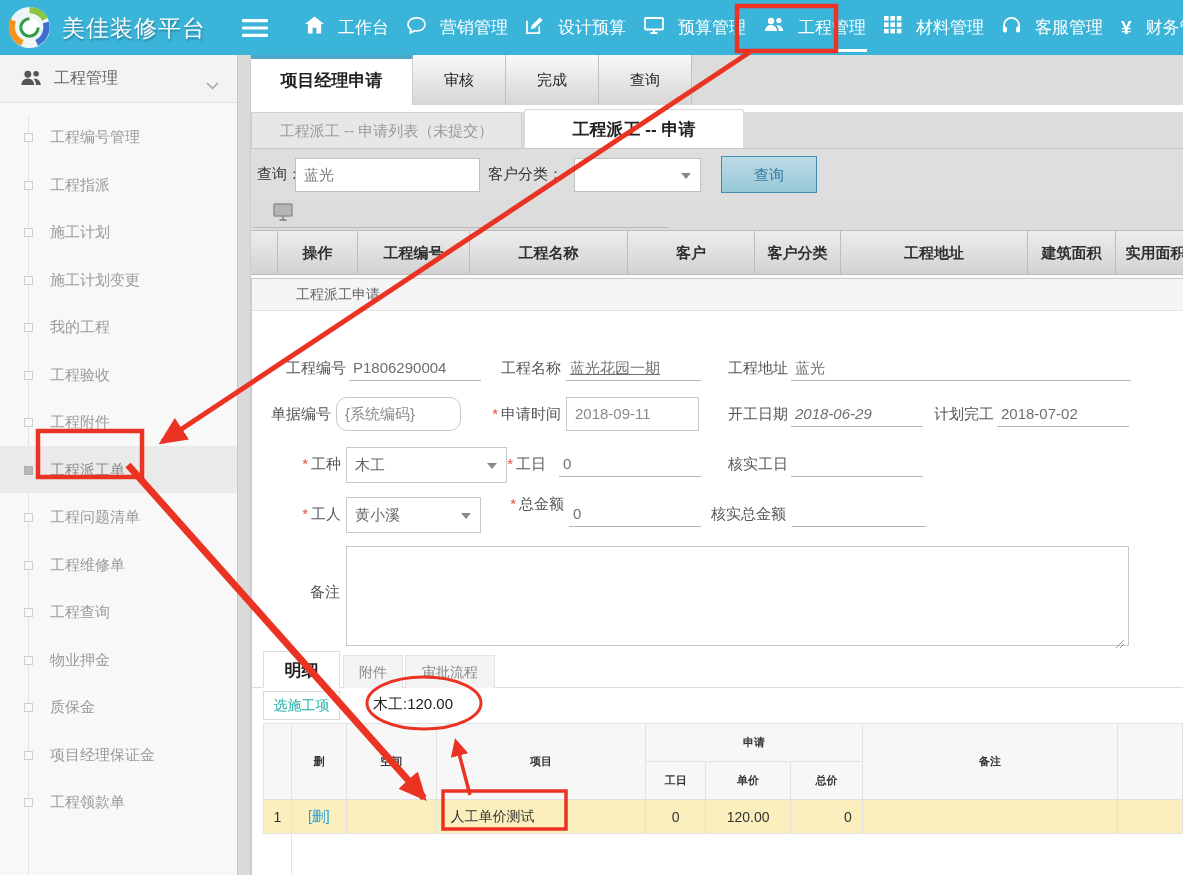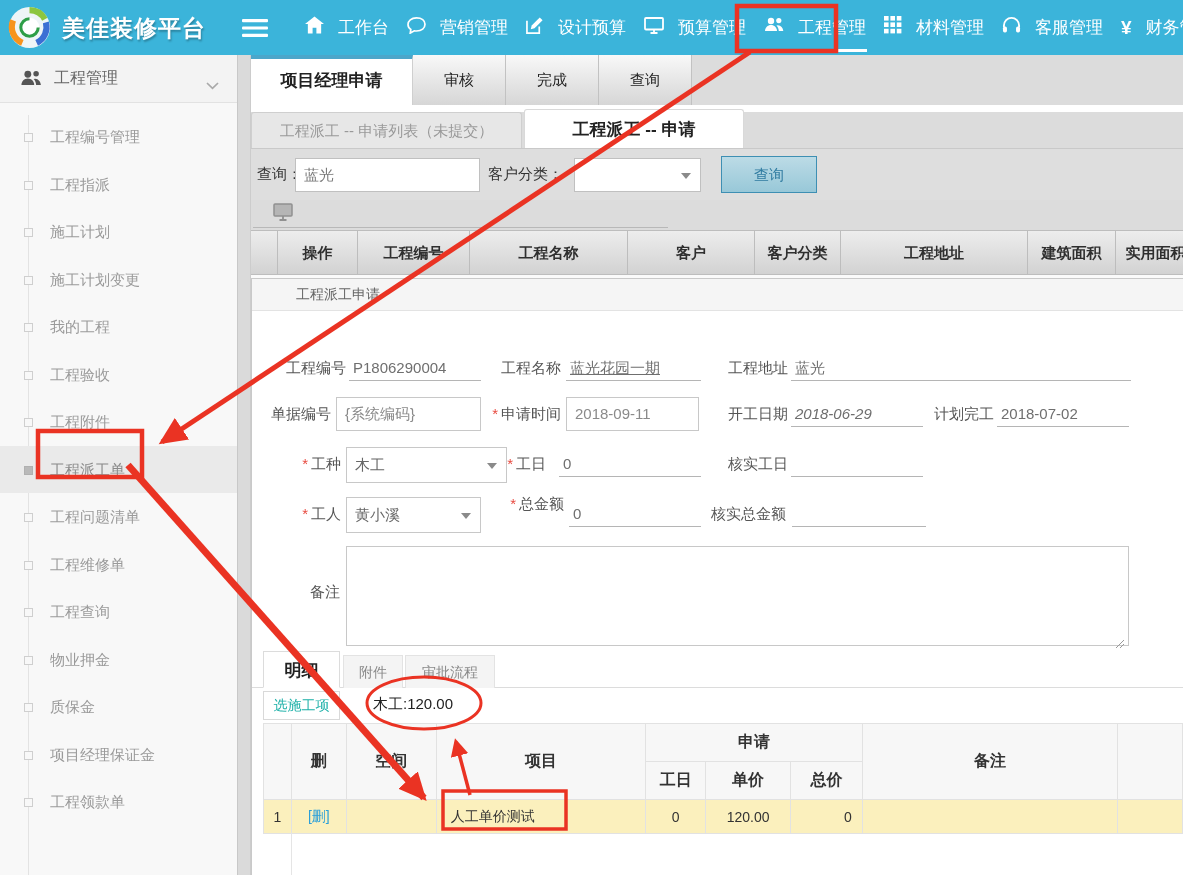--- a/index.html
+++ b/index.html
@@ -3,21 +3,21 @@
 <meta charset="utf-8">
 <style>
   * { margin:0; padding:0; box-sizing:border-box; }
   html,body { width:1183px; height:875px; }
   body { font-family:"Liberation Sans","DejaVu Sans",sans-serif; background:#fff; }
   .page { position:relative; width:1183px; height:875px; overflow:hidden; background:#dcdcdc; }
   .abs { position:absolute; }
 
   
   .topbar { left:0; top:0; width:1183px; height:55px; background:#3bb4da; z-index:5; }
-  .brand { left:62px; top:13px; font-size:23px; font-weight:bold; color:#fff; letter-spacing:1px;
+  .brand { left:62px; top:13px; font-size:23px; font-weight:normal; color:#fff; letter-spacing:1px;
            text-shadow:1px 2px 2px rgba(0,0,0,0.28); }
   .burger { left:242px; top:19px; }
   .topnav { left:296px; top:0; height:55px; display:flex; align-items:center; }
   .navitem { height:55px; display:flex; align-items:center; gap:14px; padding:0 9px; color:#fff;
              font-size:17px; cursor:pointer; position:relative; white-space:nowrap; }
   .navitem.active:after { content:""; position:absolute; left:6px; right:8px; bottom:3px; height:3px; background:#fff; }
 
   
   .sidebar { left:0; top:55px; width:237px; height:820px; background:#f8f8f8; z-index:4; }
   .side-head { position:relative; height:48px; background:#f3f3f3; border-bottom:1px solid #e2e2e2;
@@ -94,21 +94,21 @@
   .dtab-ac { position:absolute; left:11px; top:372px; width:77px; height:37px; line-height:37px; text-align:center;
              background:#fff; border:1px solid #dcdcdc; border-bottom:1px solid #fff; font-size:17px; font-weight:bold;
              color:#222; z-index:2; cursor:pointer; }
   .dtab-in { position:absolute; top:376px; height:33px; line-height:33px; text-align:center; background:#f4f4f4;
              border:1px solid #e3e3e3; border-bottom:none; font-size:14px; color:#888; cursor:pointer; }
   .selbtn { position:absolute; left:11px; top:412px; width:77px; height:29px; line-height:27px; text-align:center;
             background:#fff; border:1px solid #d9d9d9; color:#1db0a8; font-size:14px; cursor:pointer; }
   .wtsummary { position:absolute; left:121px; top:416px; font-size:15px; color:#222; }
 
   .dtable { position:absolute; left:11px; top:444px; border-collapse:collapse; table-layout:fixed; }
-  .dtable th, .dtable td { border:1px solid #e2e2e2; font-size:16px; color:#333; text-align:center;
+  .dtable th, .dtable td { border:1px solid #e2e2e2; font-size:11px; color:#333; text-align:center;
                            overflow:hidden; white-space:nowrap; }
   .dtable th { background:#f7f7f7; font-weight:bold; height:38px; }
   .dtable td { height:34px; background:#fbf0bd; font-size:14px; }
   .dtable td.cell-item { text-align:left; padding-left:14px; }
   .dtable td.cell-total { text-align:right; padding-right:10px; }
   .del-link { color:#2b9fd9; cursor:pointer; }
   .vline-below { position:absolute; left:39px; top:554px; height:42px; width:1px; background:#e5e5e5; }
 
   
   .anno { left:0; top:0; width:1183px; height:875px; z-index:20; pointer-events:none; }
@@ -287,21 +287,21 @@
     <div class="dtitle">工程派工申请</div>
 
     <div class="flabel" style="left:20px;top:76px;width:74px;">工程编号</div>
     <div class="fline" style="left:97px;top:76px;width:132px;">P1806290004</div>
     <div class="flabel" style="left:240px;top:76px;width:69px;">工程名称</div>
     <div class="fline" style="left:314px;top:76px;width:135px;text-decoration:underline;">蓝光花园一期</div>
     <div class="flabel" style="left:462px;top:76px;width:74px;">工程地址</div>
     <div class="fline" style="left:539px;top:76px;width:340px;">蓝光</div>
 
     <div class="flabel" style="left:10px;top:122px;width:69px;">单据编号</div>
-    <div class="fbox" style="left:84px;top:118px;width:145px;">{系统编码}</div>
+    <div class="fbox" style="left:84px;top:118px;width:125px;border-radius:11px;">{系统编码}</div>
     <div class="flabel" style="left:218px;top:122px;width:91px;"><i class="req">*</i><span>申请时间</span></div>
     <div class="fbox" style="left:314px;top:118px;width:133px;">2018-09-11</div>
     <div class="flabel" style="left:462px;top:122px;width:74px;">开工日期</div>
     <div class="fline" style="left:539px;top:122px;width:132px;font-style:italic;">2018-06-29</div>
     <div class="flabel" style="left:668px;top:122px;width:74px;">计划完工</div>
     <div class="fline" style="left:745px;top:122px;width:132px;">2018-07-02</div>
 
     <div class="flabel" style="left:20px;top:172px;width:69px;"><i class="req">*</i><span>工种</span></div>
     <div class="fsel" style="left:94px;top:168px;width:161px;"><span>木工</span><span class="caret" style="top:15px;"></span></div>
     <div class="flabel" style="left:230px;top:172px;width:64px;"><i class="req">*</i><span>工日</span></div>

